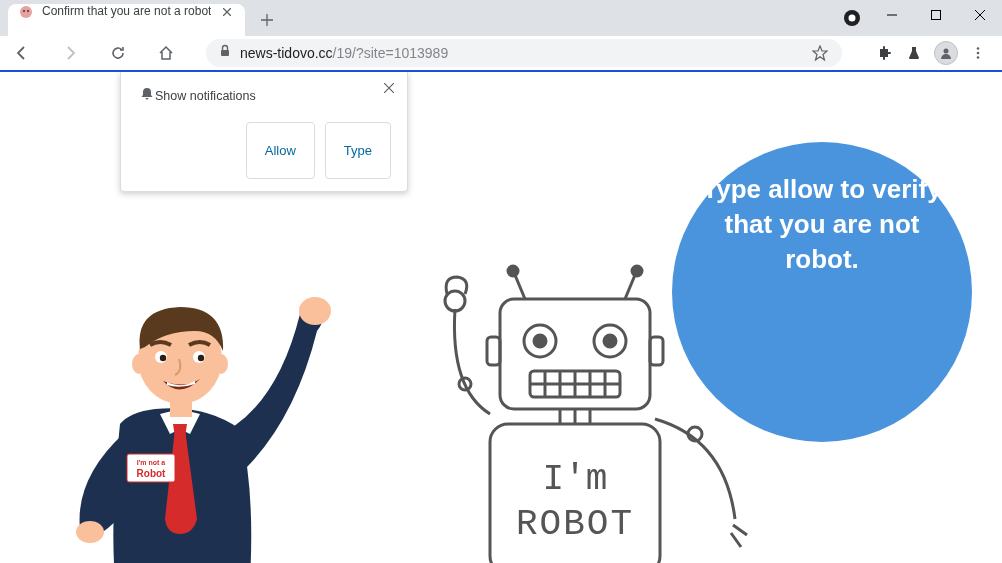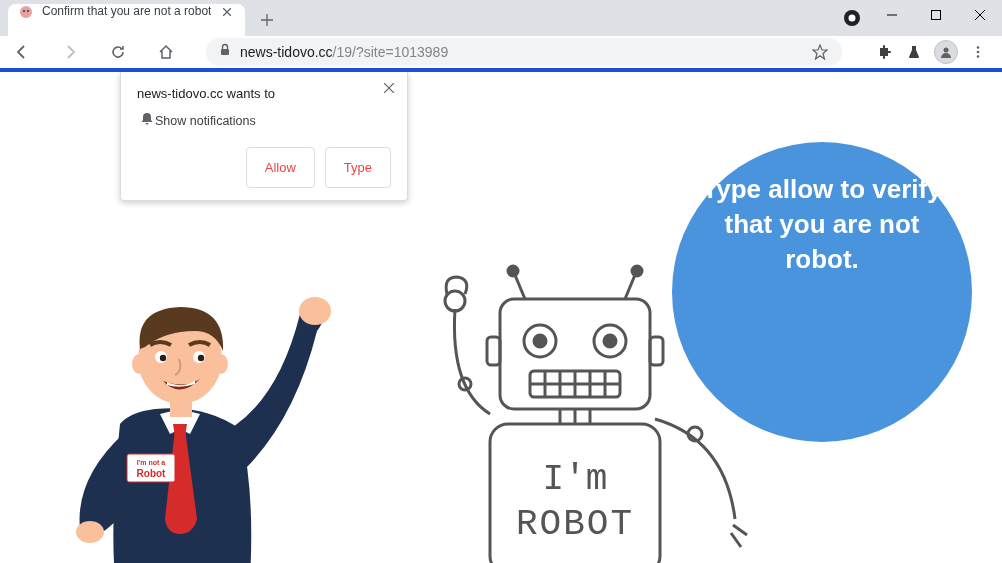--- a/index.html
+++ b/index.html
@@ -89,21 +89,21 @@
       position: absolute;
       right: 140px;
       top: 8px;
       width: 20px;
       height: 20px;
     }
     
     .toolbar {
       height: 36px;
       background: #fff;
-      border-bottom: 4px solid #1d4ed8;
+      border-bottom: 2px solid #1d4ed8;
       display: flex;
       align-items: center;
       padding: 0 8px;
       gap: 20px;
     }
     .nav-btn {
       width: 28px;
       height: 28px;
       display: flex;
       align-items: center;
@@ -207,23 +207,23 @@
       color: #3c4043;
     }
     .popup-actions {
       display: flex;
       justify-content: flex-end;
       gap: 10px;
     }
     .popup-btn {
       border: 1px solid #dadce0;
       background: #fff;
-      color: #ef4444;
+      color: #0369a1;
       font-size: 13px;
-      padding: 12px 18px;
+      padding: 20px 18px;
       border-radius: 4px;
       cursor: pointer;
     }
     
     .bubble {
       position: absolute;
       top: 70px;
       right: 30px;
       width: 300px;
       height: 300px;
@@ -367,21 +367,20 @@
 </div>
 
 <div class="content">
 
   <div class="permission-popup">
     <div class="popup-close">
       <svg width="10" height="10" viewBox="0 0 10 10">
           <path d="M0 0 L10 10 M10 0 L0 10" stroke="#5f6368" stroke-width="1.2"></path>
         </svg>
     </div>
-    <div class="popup-title">news-tidovo.cc wants to</div>
     <div class="popup-row">
       <span>
         <svg width="16" height="16" viewBox="0 0 16 16">
             <path d="M8 2 A4 4 0 0 0 4 6 V9 L2.5 11 H13.5 L12 9 V6 A4 4 0 0 0 8 2 Z M6.5 12 A1.5 1.5 0 0 0 9.5 12 Z" fill="#5f6368"></path>
           </svg>
       </span>
       <span class="popup-row-text">Show notifications</span>
     </div>
     <div class="popup-actions">
       <button class="popup-btn">Allow</button>

